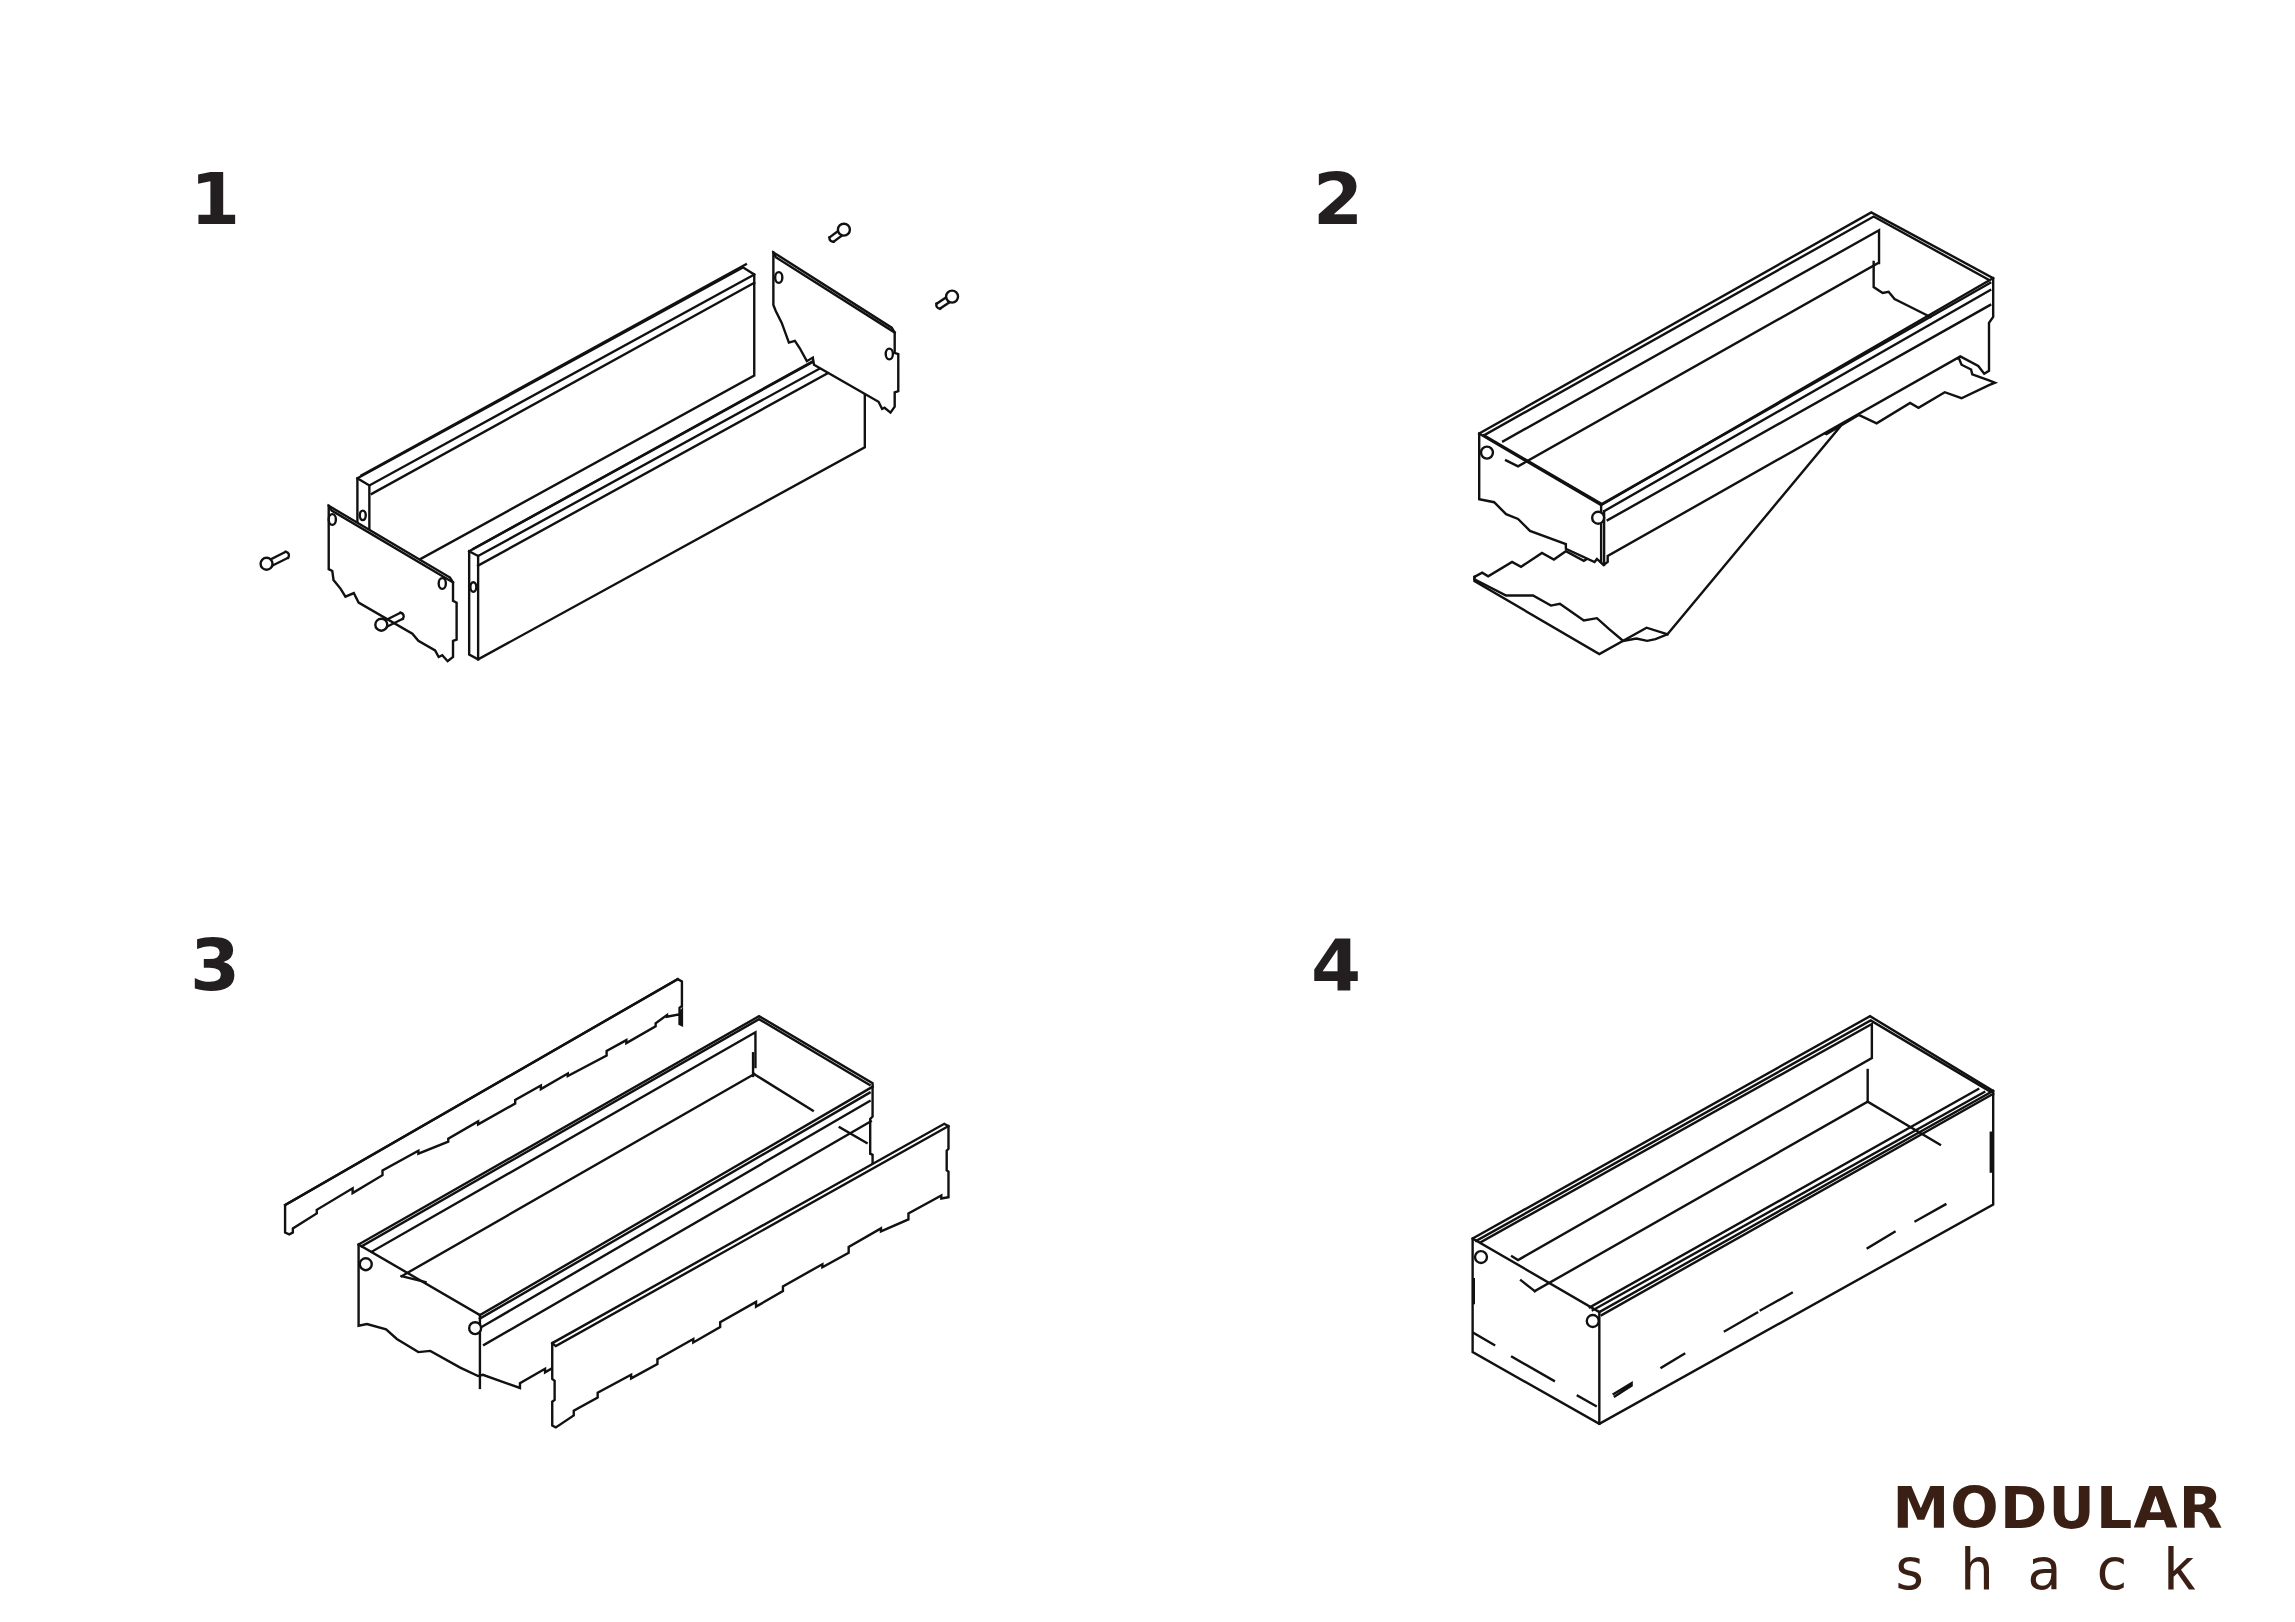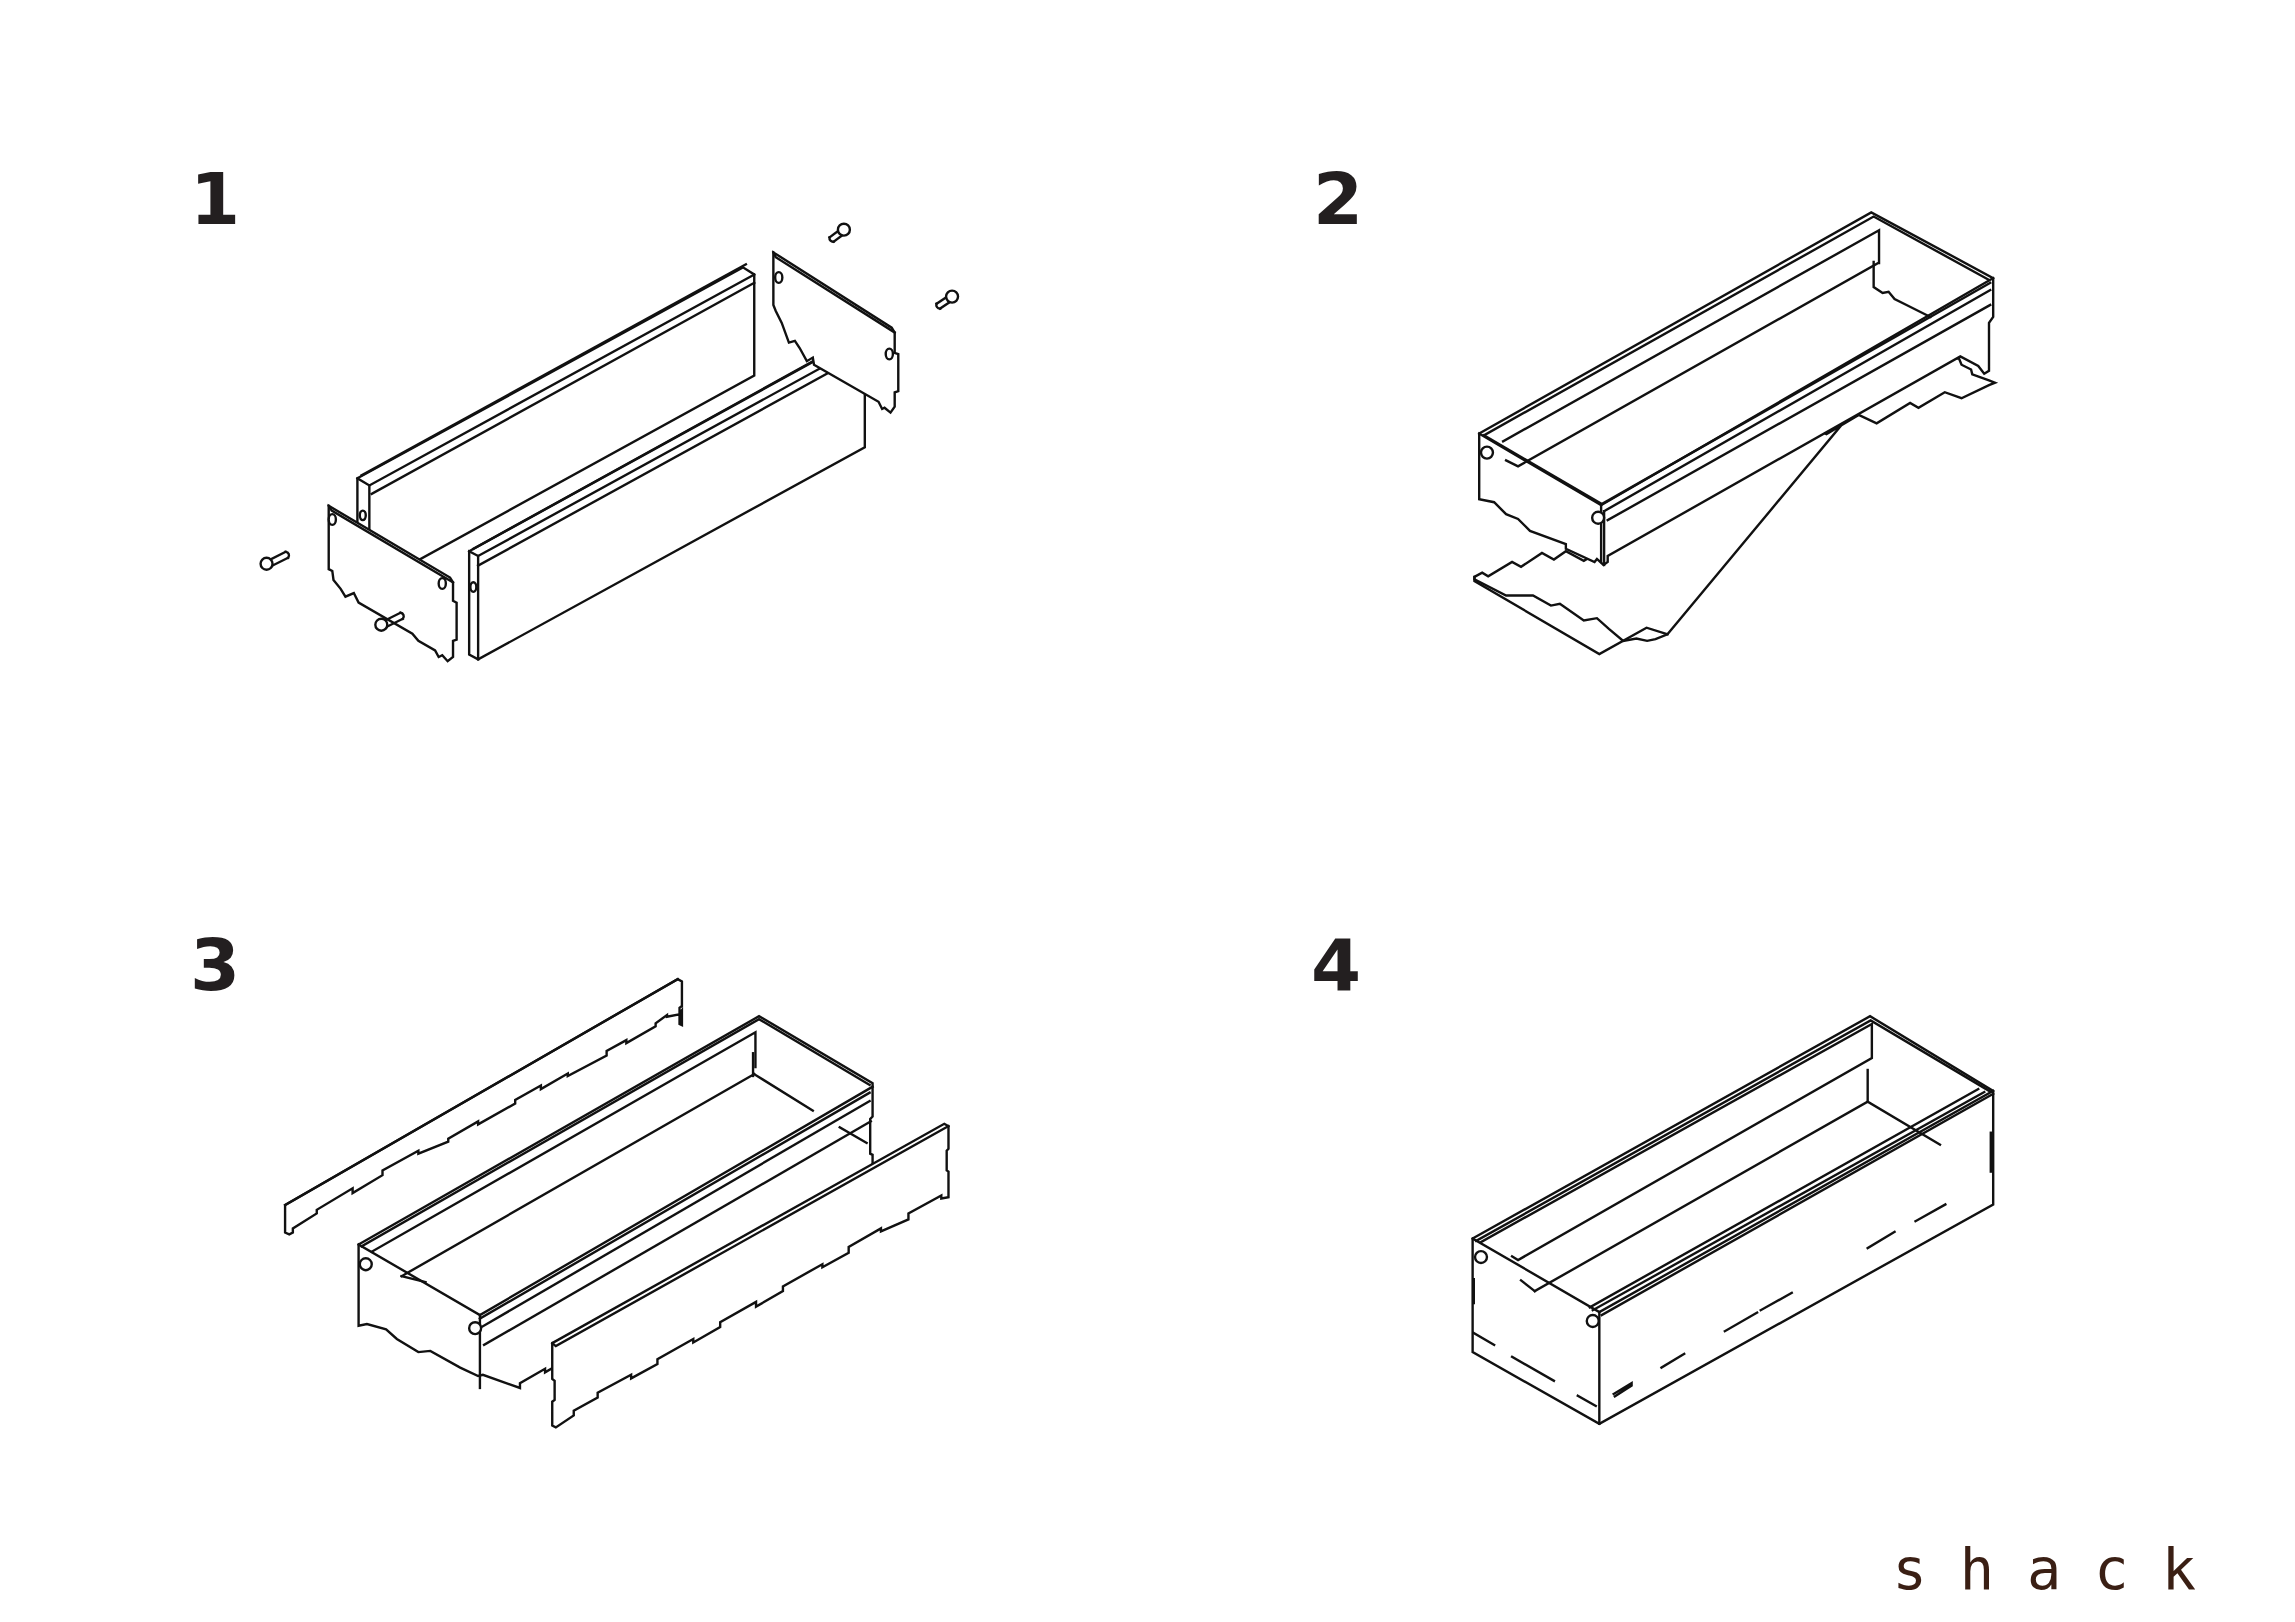--- a/index.html
+++ b/index.html
@@ -152,15 +152,16 @@
     <polyline points="2466,2230 2500,2250"></polyline>
     <polyline points="2530,2270 2600,2310"></polyline>
     <polyline points="2640,2335 2670,2352"></polyline>
     <polyline points="3331,1895 3331,1960"></polyline>
     <circle cx="2478" cy="2103" r="10"></circle>
     <circle cx="2665" cy="2210" r="10"></circle>
   </g>
 </svg>
 
 <div class="logo">
+  <div class="l1">MODULAR</div>
   <div class="l2">shack</div>
 </div>
 
 
 </body></html>

